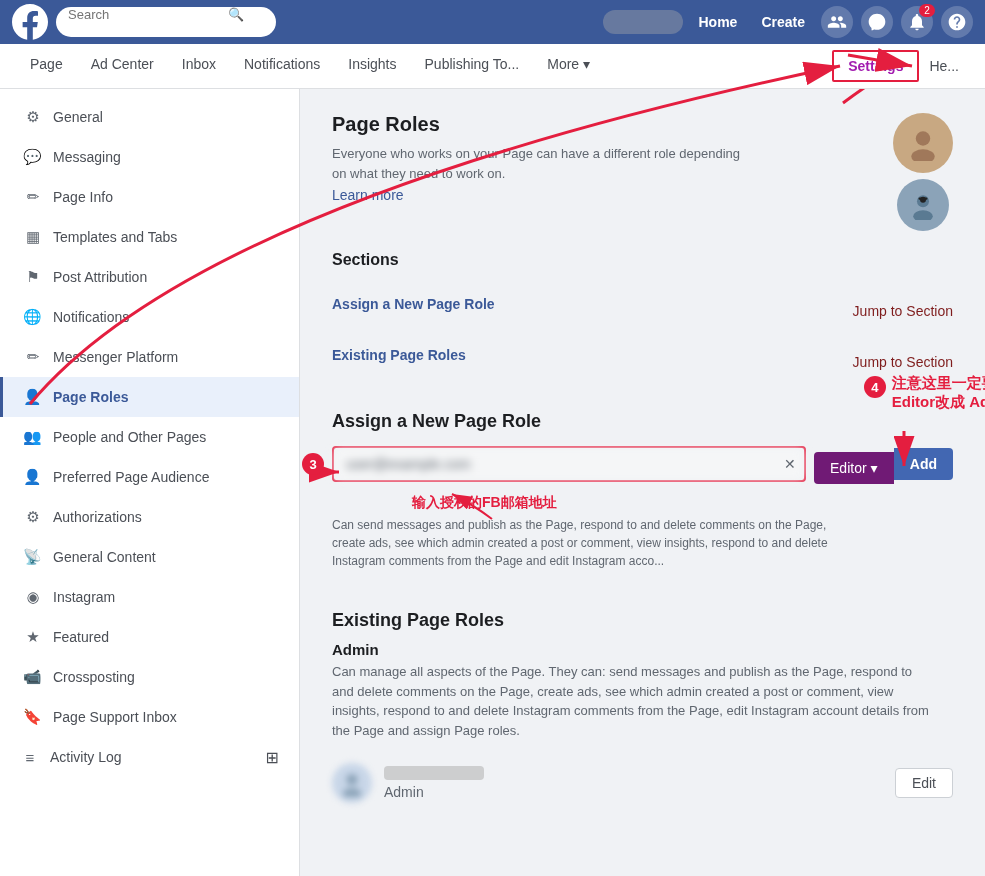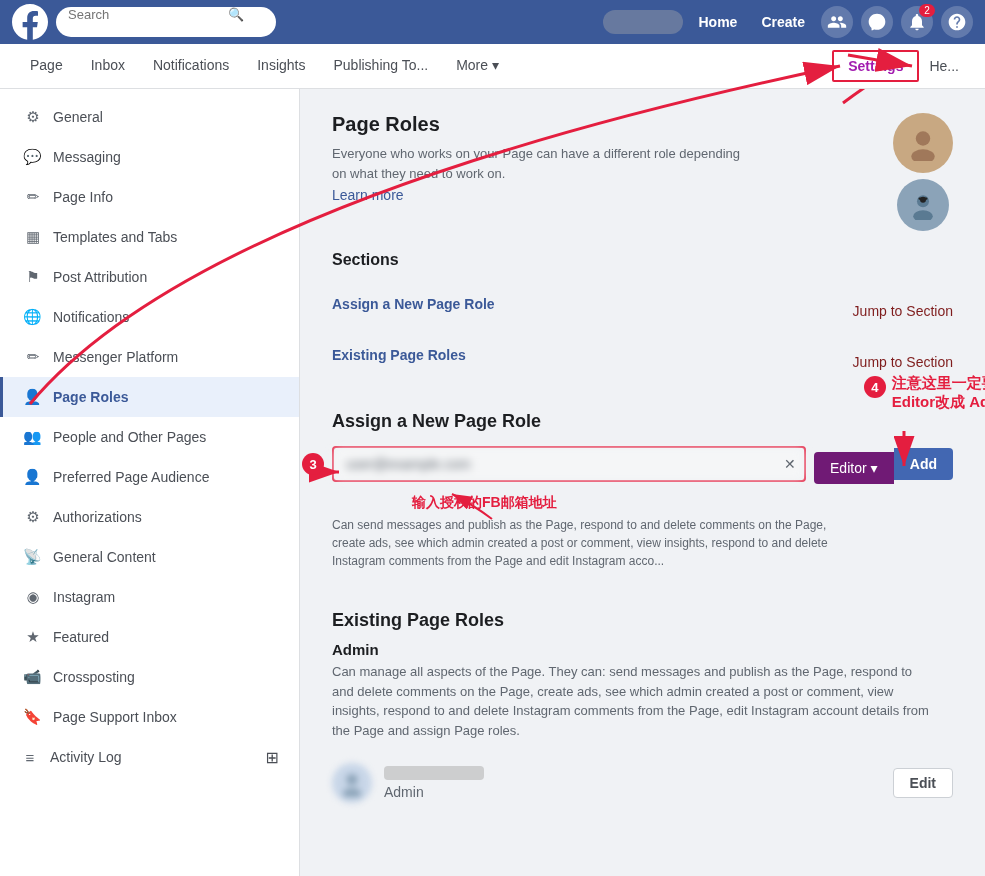--- a/index.html
+++ b/index.html
@@ -58,23 +58,23 @@
     
     .page-nav {
       background: #fff;
       border-bottom: 1px solid #dddfe2;
       display: flex;
       align-items: center;
       padding: 0 16px;
       height: 45px;
     }
     .page-nav-item {
-      padding: 6px 14px;
+      padding: 14px 14px;
       height: 45px;
-      display: flex; align-items: center;
+      display: flex; align-items: flex-end;
       font-size: 14px; color: #4b4f56;
       cursor: pointer;
       border-bottom: 3px solid transparent;
     }
     .settings-btn {
       margin-left: auto;
       border: 2px solid #e41e3f;
       color: #a21caf;
       background: #fff;
       padding: 6px 14px;
@@ -193,21 +193,21 @@
     .role-user-avatar {
       width: 40px; height: 40px; border-radius: 50%;
       background: #c8d6e8; margin-right: 12px; flex-shrink: 0;
       display: flex; align-items: center; justify-content: center; font-size: 18px;
     }
     .role-user-info { flex: 1; }
     .role-user-name { font-size: 14px; color: #606770; }
     .edit-btn {
       background: #fff; color: #4b4f56;
       border: 1px solid #ccd0d5; padding: 6px 16px;
-      border-radius: 4px; font-size: 14px; cursor: pointer; font-weight: bold;
+      border-radius: 4px; font-size: 14px; cursor: pointer;
     }
 
     .content-wrapper { position: relative; }
     .pr-avatar {
       width: 52px; height: 52px; border-radius: 50%;
       background: #b0c3d4; display: flex; align-items: center; justify-content: center;
       overflow: hidden;
     }
     .pr-avatar.large { width: 60px; height: 60px; }
   </style>
@@ -253,20 +253,23 @@
       <svg width="20" height="20" viewBox="0 0 24 24" fill="white">
           <path d="M12 2C6.48 2 2 6.48 2 12s4.48 10 10 10 10-4.48 10-10S17.52 2 12 2zm1 17h-2v-2h2v2zm2.07-7.75l-.9.92C13.45 12.9 13 13.5 13 15h-2v-.5c0-1.1.45-2.1 1.17-2.83l1.24-1.26c.37-.36.59-.86.59-1.41 0-1.1-.9-2-2-2s-2 .9-2 2H8c0-2.21 1.79-4 4-4s4 1.79 4 4c0 .88-.36 1.68-.93 2.25z"></path>
         </svg>
     </div>
   </div>
 </div>
 
 <div class="page-nav">
   <div class="page-nav-item">
       <span>Page</span>
+    </div>
+  <div class="page-nav-item">
+      <span>Ad Center</span>
     </div>
   <div class="page-nav-item">
       <span>Inbox</span>
     </div>
   <div class="page-nav-item">
       <span>Notifications</span>
     </div>
   <div class="page-nav-item">
       <span>Insights</span>
     </div>

